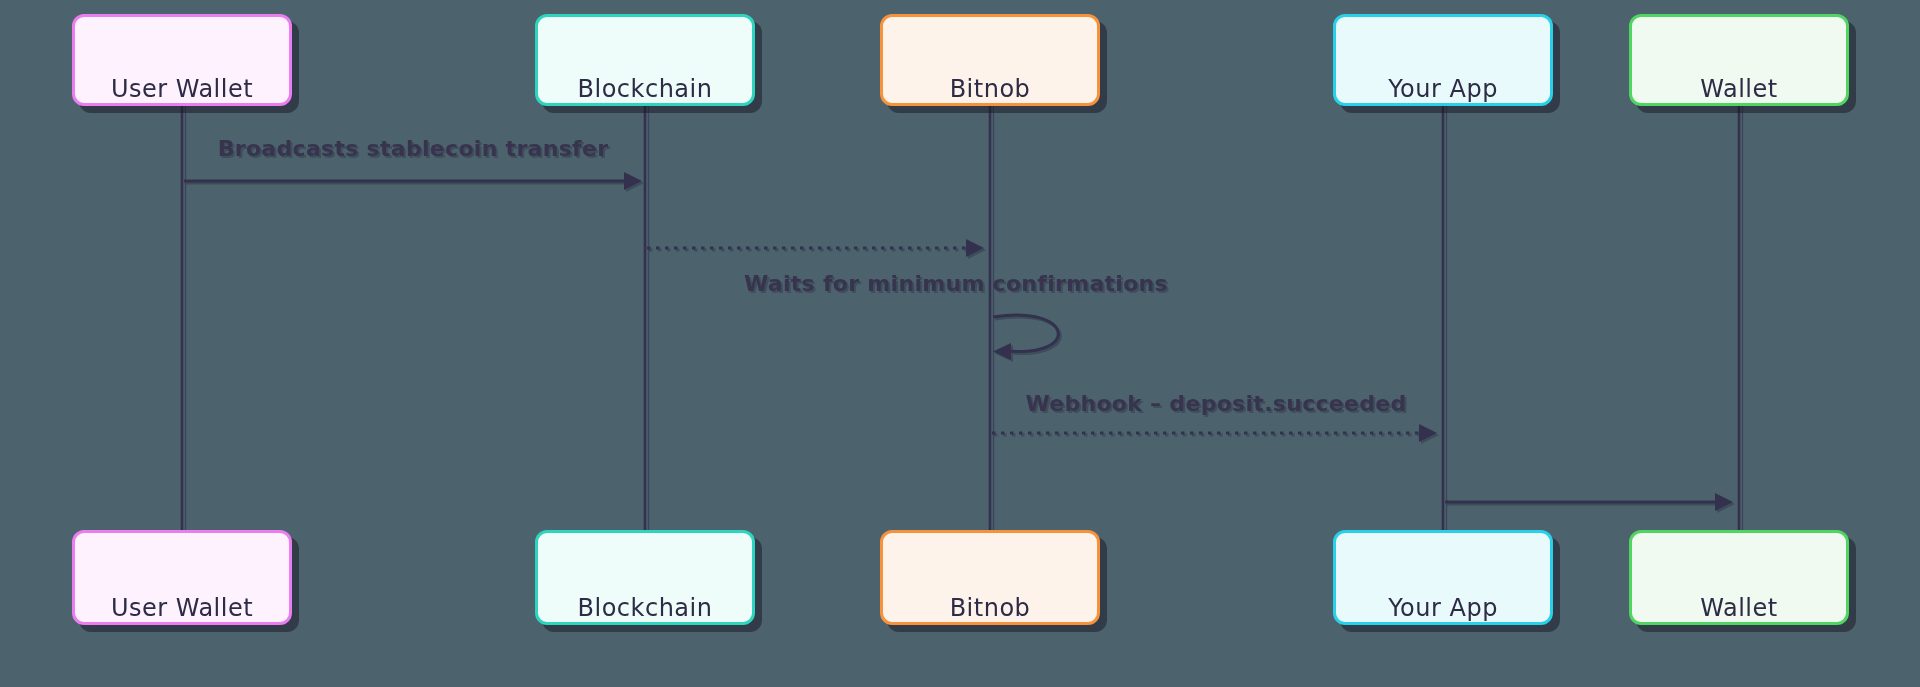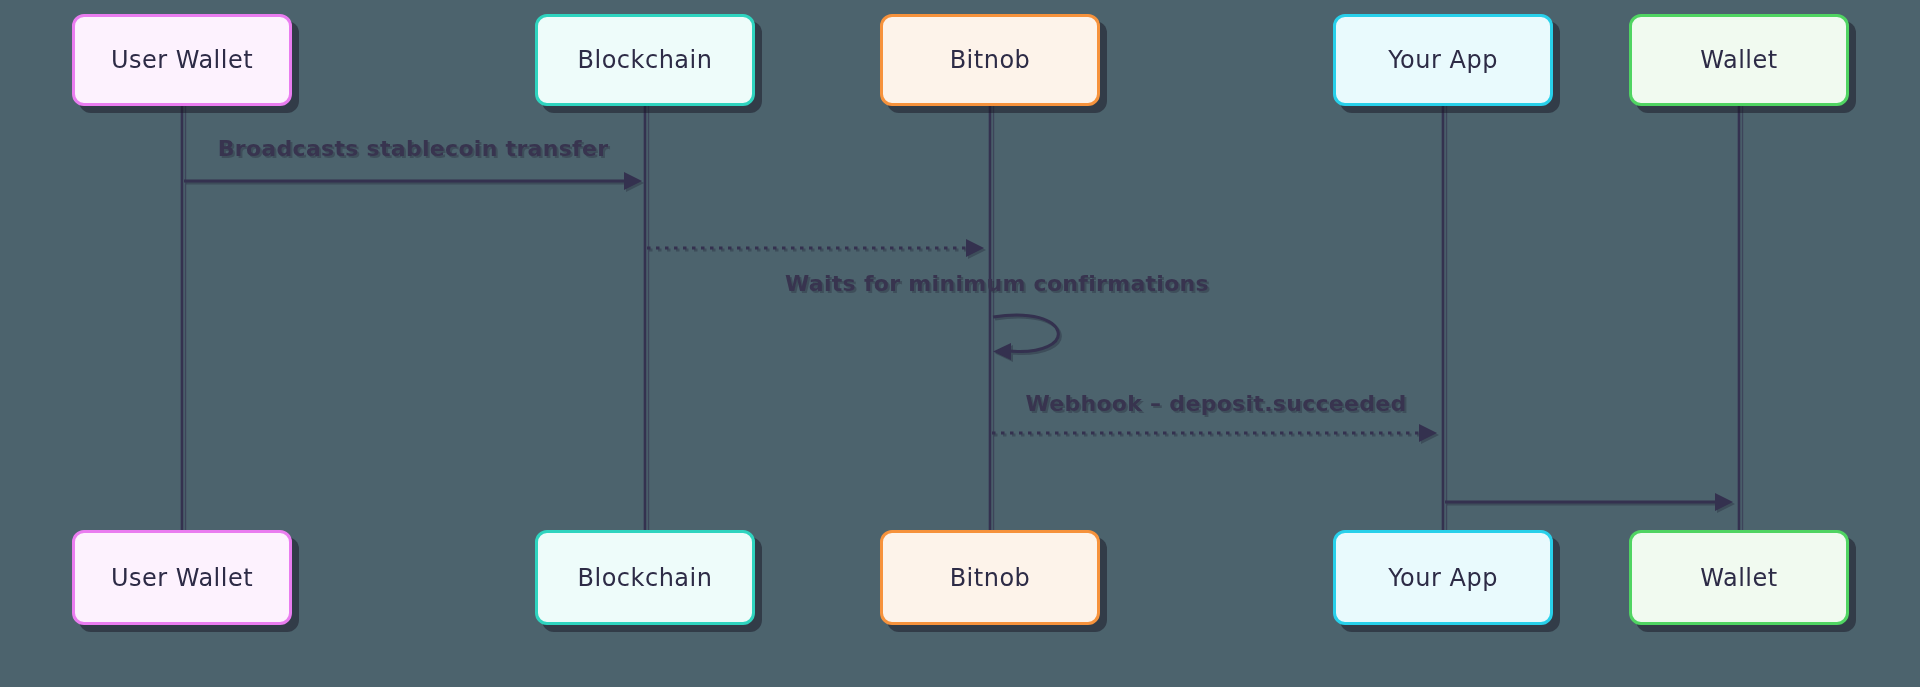--- a/index.html
+++ b/index.html
@@ -4,21 +4,21 @@
 <style>
   html,body{margin:0;padding:0;background:#4c636d;}
   .diagram{
     position:relative;width:1920px;height:687px;overflow:hidden;
     font-family:"DejaVu Sans","Liberation Sans",sans-serif;
   }
   .actor-box{
     position:absolute;width:220px;height:92px;
     border:3.5px solid;border-radius:12px;
     box-shadow:7px 7px 0 rgba(24,22,36,0.5);
-    display:flex;align-items:center;justify-content:center;
+    display:flex;align-items:flex-end;justify-content:center;
     font-size:24px;color:#2d2b46;letter-spacing:0.5px;
     box-sizing:border-box;z-index:3;
   }
   .msg-label{
     position:absolute;transform:translateX(-50%);
     font-weight:bold;font-size:22px;color:#38344f;
     text-shadow:2px 2px 0 rgba(28,26,42,0.28);
     white-space:nowrap;z-index:2;letter-spacing:0.3px;
   }
   svg.canvas{position:absolute;left:0;top:0;z-index:1;}
@@ -88,16 +88,16 @@
       <span>Bitnob</span>
     </div>
   <div class="actor-box" style="left: 1333px; top: 530px; height: 95px; border-color: rgb(40, 208, 234); background: rgb(233, 250, 253); color: rgb(45, 43, 70);">
       <span>Your App</span>
     </div>
   <div class="actor-box" style="left: 1629px; top: 530px; height: 95px; border-color: rgb(80, 212, 98); background: rgb(241, 250, 240); color: rgb(45, 43, 70);">
       <span>Wallet</span>
     </div>
 
   <div class="msg-label" style="left: 413px; top: 136px; color: rgb(56, 52, 79); text-align: center;">Broadcasts stablecoin transfer</div>
-  <div class="msg-label" style="left: 997px; top: 271px; color: rgb(56, 52, 79);">Waits for minimum confirmations</div>
+  <div class="msg-label" style="left: 956px; top: 271px; color: rgb(56, 52, 79);">Waits for minimum confirmations</div>
   <div class="msg-label" style="left: 1216px; top: 391px; color: rgb(56, 52, 79); text-align: right;">Webhook – deposit.succeeded</div>
 
 </div>
 
 </body></html>

